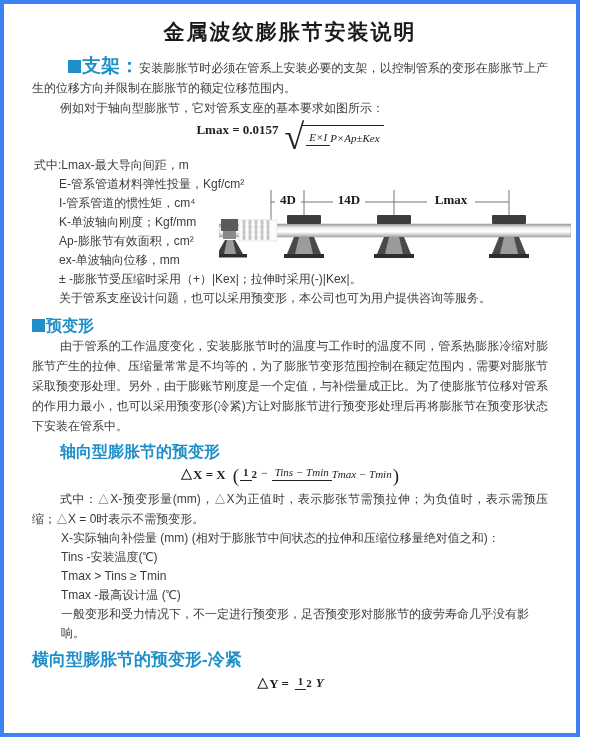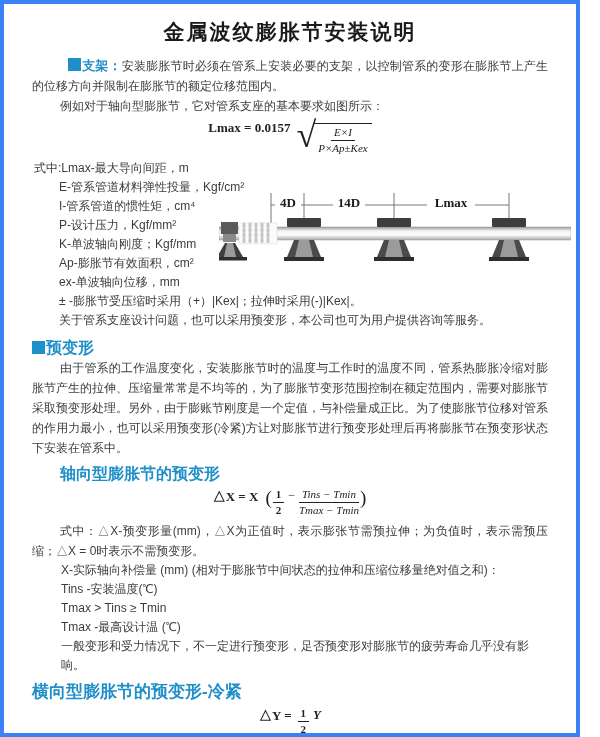--- a/index.html
+++ b/index.html
@@ -28,21 +28,21 @@
   p.body, .def-line, .item-line, .note-line {
     font-size:12px;
     line-height:20px;
     color:var(--text, #3c3c3c);
   }
   p.body { text-align:justify; }
   .intro-para { text-indent:36px; }
   .example-para { text-indent:28px; }
   .sec-inline-head {
     color:var(--accent, #1e8fc8);
-    font-size:13px;
+    font-size:19px;
     font-weight:bold;
   }
   .sq {
     display:inline-block;
     width:13px; height:13px;
     background:var(--accent, #1e8fc8);
     vertical-align:-1px;
     margin-right:1px;
   }
   .sec-heading {
@@ -74,21 +74,21 @@
     font-family:"Liberation Serif", serif;
     color:#222;
     margin:4px 0;
   }
   .f-lhs { font-weight:bold; font-size:13px; margin-right:6px; white-space:pre; }
   .f-op  { font-size:12px; margin:0 4px; }
   .f-var { font-style:italic; font-weight:bold; font-size:13px; margin-left:4px; }
   .paren { font-size:19px; font-weight:normal; line-height:1; margin:0 1px; }
   .frac {
     display:inline-flex;
-    flex-direction:column;
+    flex-direction:row;
     align-items:center;
     font-size:11px;
     line-height:13px;
     font-style:italic;
     vertical-align:middle;
   }
   .frac .num { border-bottom:1px solid #222; padding:0 3px 1px 3px; text-align:center; }
   .frac .den { padding-top:1px; text-align:center; }
   .frac.upright { font-style:normal; font-weight:bold; }
   .sqrt { display:inline-flex; align-items:flex-start; }
@@ -123,21 +123,20 @@
           <span class="den">P×Ap±Kex</span>
         </span>
       </span>
     </span>
   </div>
 
   <div class="defs-wrap">
     <div class="def-line first">式中:Lmax-最大导向间距，m</div>
     <div class="def-line">E-管系管道材料弹性投量，Kgf/cm²</div>
     <div class="def-line">I-管系管道的惯性矩，cm⁴</div>
-    <div class="def-line">P-设计压力，Kgf/mm²</div>
     <div class="def-line">K-单波轴向刚度；Kgf/mm</div>
     <div class="def-line">Ap-膨胀节有效面积，cm²</div>
     <div class="def-line">ex-单波轴向位移，mm</div>
     <div class="def-line">± -膨胀节受压缩时采用（+）|Kex|；拉伸时采用(-)|Kex|。</div>
     <div class="def-line">关于管系支座设计问题，也可以采用预变形，本公司也可为用户提供咨询等服务。</div>
 
     <svg class="diagram-svg" width="352" height="102" viewBox="0 0 352 102">
       <defs>
         <linearGradient id="pipeGrad" x1="0" y1="0" x2="0" y2="1">
           <stop offset="0" stop-color="#9a9a9a"></stop>

